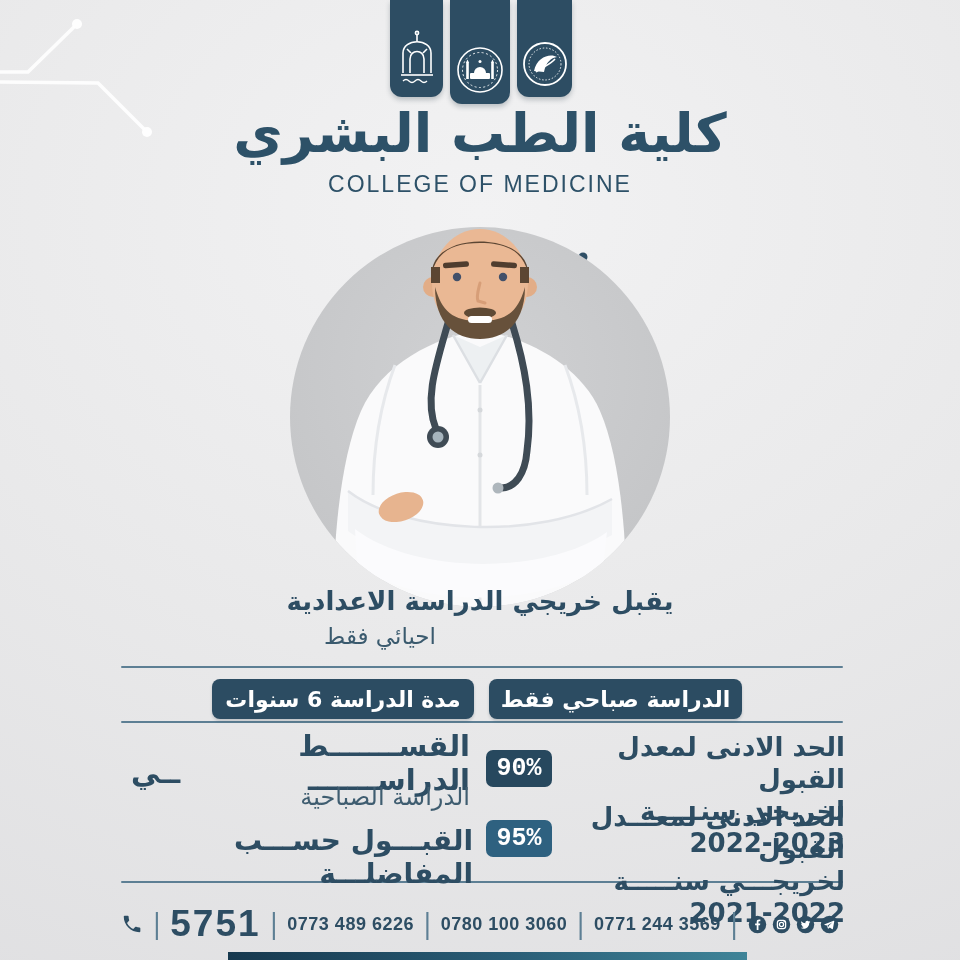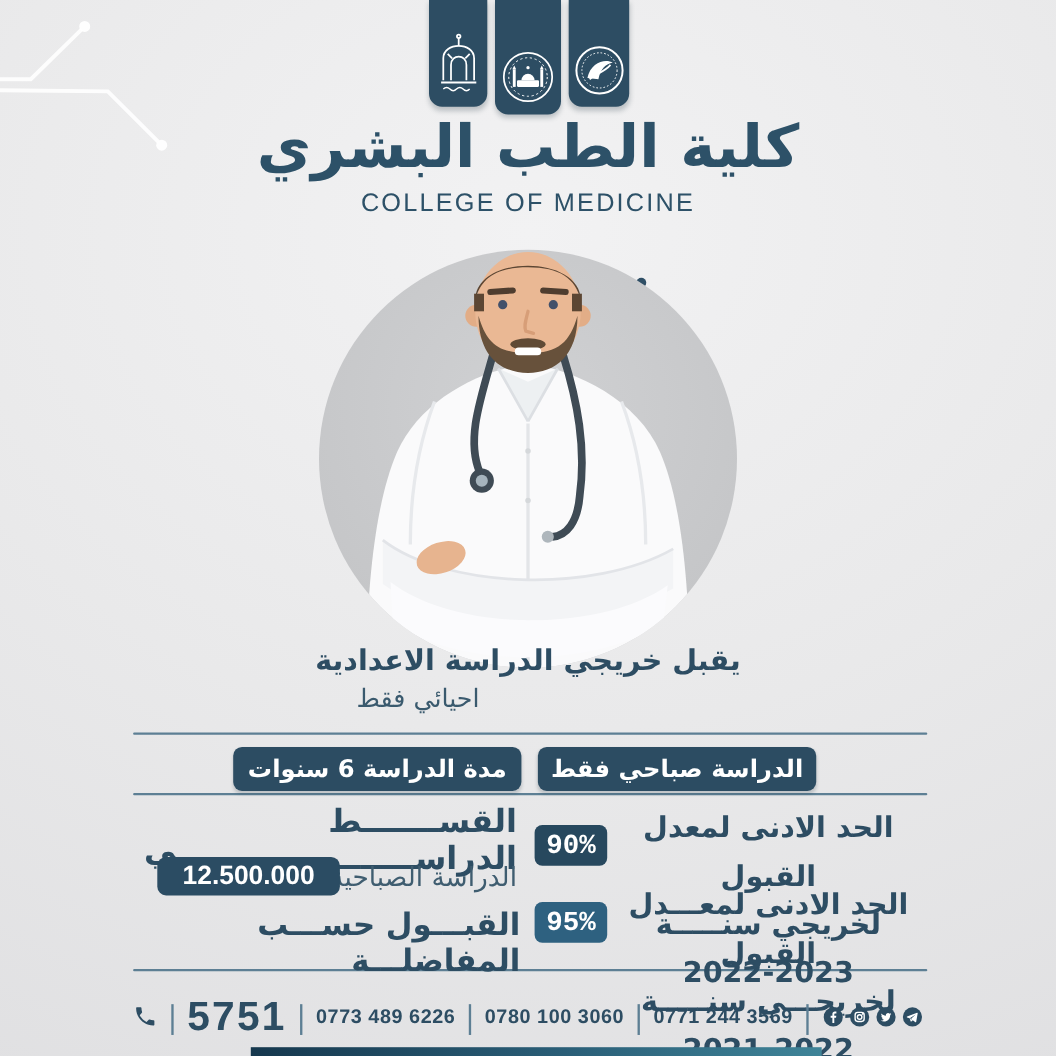--- a/index.html
+++ b/index.html
@@ -36,22 +36,22 @@
         color:#fff;font-size:22px;font-weight:600;display:flex;align-items:center;justify-content:center;
         direction:rtl;box-shadow:0 2px 3px rgba(30,50,65,.2);}
   #pill-duration{left:212px;width:262px;}
   #pill-morning{left:489px;width:253px;}
   
   .pct{position:absolute;width:66px;height:37px;border-radius:7px;color:#fff;
        font-family:Liberation Mono, monospace;font-size:25px;font-weight:700;
        display:flex;align-items:center;justify-content:center;}
   #pct-90{left:486px;top:750px;background:#27485e;}
   #pct-95{left:486px;top:820px;background:#2e6180;}
-  .req-text{position:absolute;left:552px;width:293px;direction:rtl;text-align:center;
-            font-size:26px;font-weight:700;line-height:44px;color:#2d4d63;}
+  .req-text{position:absolute;left:552px;width:293px;direction:rtl;text-align:right;
+            font-size:26px;font-weight:700;line-height:32px;color:#2d4d63;}
   #req-1{top:731px;} #req-2{top:801px;}
   
   .fees-line1{left:128px;top:729px;width:342px;direction:rtl;text-align:right;
               font-size:29px;font-weight:700;}
   .fees-line2{left:131px;top:756px;font-size:29px;font-weight:700;}
   .fees-label{left:300px;top:783px;width:170px;direction:rtl;text-align:right;
               font-size:24px;font-weight:400;color:#3f5d70;}
   .fees-amount{left:143px;top:779px;width:166px;height:35px;background:#2b4c63;border-radius:8px;
                color:#fff;font-family:"Liberation Sans", sans-serif;font-size:24px;font-weight:700;
                display:flex;align-items:center;justify-content:center;}
@@ -208,21 +208,20 @@
   </div>
   <div class="pct" id="pct-95">95%</div>
   <div class="req-text" id="req-2">
     <div>الحد الادنى لمعـــدل القبول</div>
     <div>لخريجـــي سنـــــة 2022-2021</div>
   </div>
 
   <div class="abs fees-line1" dir="rtl">القســـــــط الدراســـــــ</div>
   <div class="abs fees-line2" dir="rtl">ــي</div>
   <div class="abs fees-label">الدراسة الصباحية</div>
-  <div class="abs fees-amount">12.500.000</div>
   <div class="abs fees-note">القبـــول حســـب المفاضلـــة</div>
 
   <div class="abs footer">
     <svg width="22" height="22" viewBox="0 0 24 24">
       <path fill="#2d4d63" d="M6.6 10.8c1.5 2.9 3.8 5.2 6.7 6.7l2.2-2.2c.3-.3.7-.4 1-.2 1.1.4 2.3.6 3.6.6.6 0 1 .4 1 1V20c0 .6-.4 1-1 1C10.6 21 3 13.4 3 3.9c0-.6.4-1 1-1h3.3c.6 0 1 .4 1 1 0 1.2.2 2.5.6 3.6.1.3 0 .7-.2 1L6.6 10.8z"></path>
     </svg>
     <span class="bar">|</span>
     <span class="short-num">5751</span>
     <span class="bar">|</span>
     <span class="phone-num">0773 489 6226</span>

